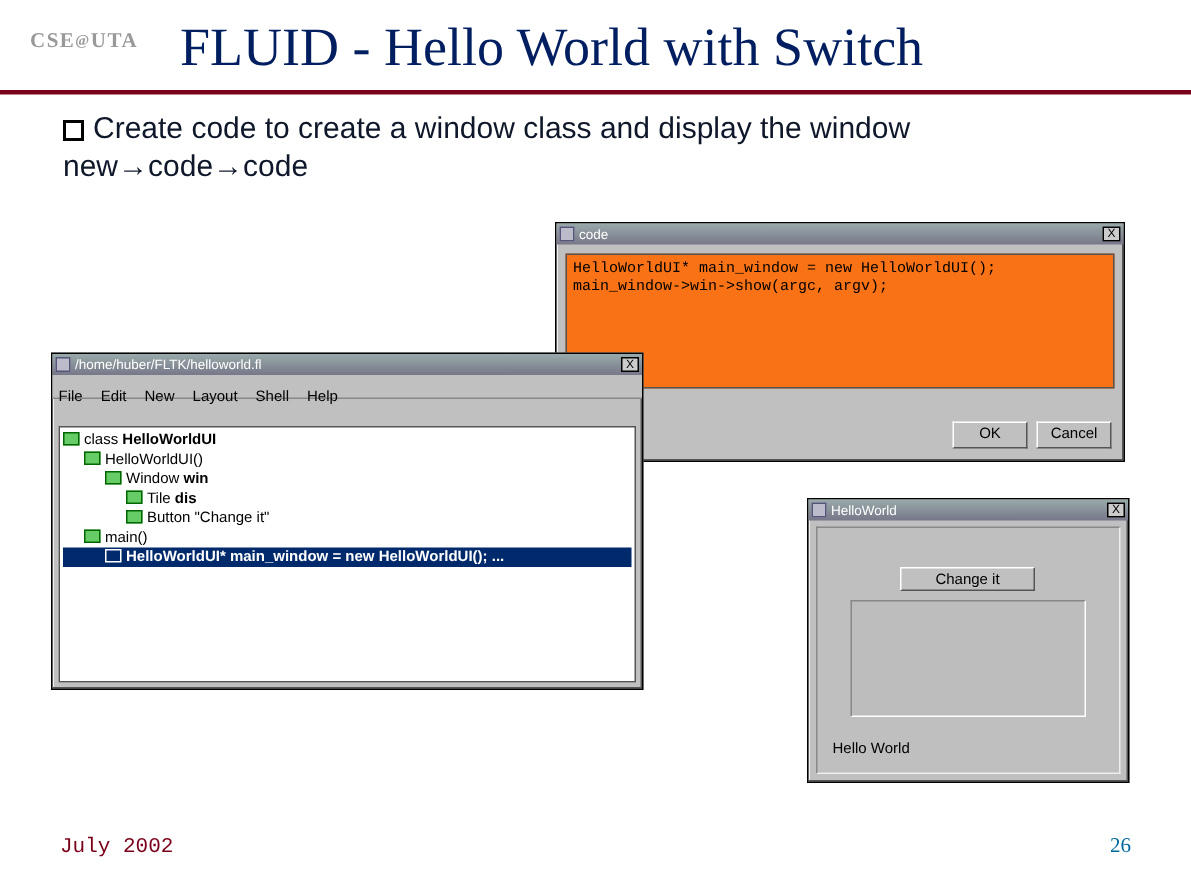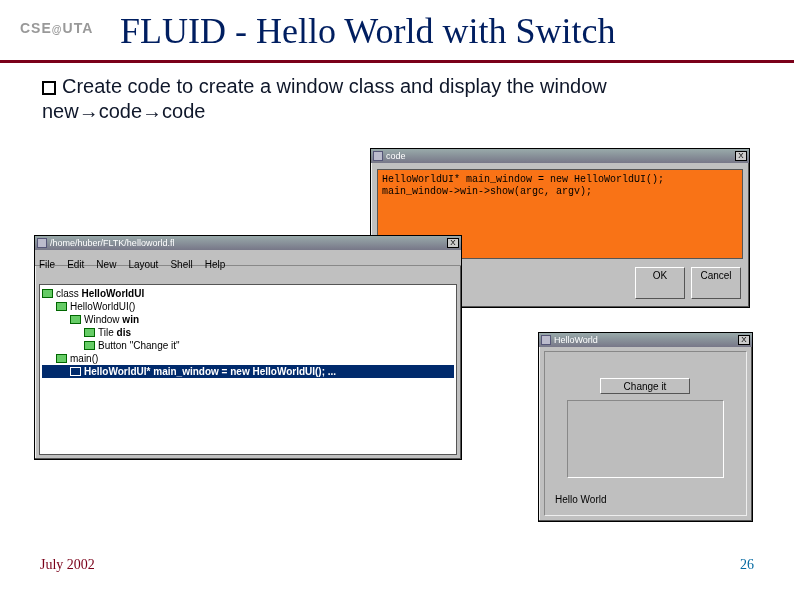--- a/index.html
+++ b/index.html
@@ -8,21 +8,21 @@
     height: 595px;
     background: #fff;
     font-family: Arial, Helvetica, sans-serif;
     position: relative;
     overflow: hidden;
   }
   .logo {
     position: absolute;
     left: 20px;
     top: 20px;
-    font-family: Liberation Sans, sans-serif;
+    font-family: Liberation Serif, serif;
     font-size: 14px;
     font-weight: bold;
     color: #999;
     letter-spacing: 1px;
   }
   .logo .at { font-size: 10px; vertical-align: middle; }
   .title {
     position: absolute;
     left: 120px;
     top: 10px;
@@ -55,21 +55,21 @@
     height: 14px;
     border: 2px solid #000;
     margin-right: 6px;
     vertical-align: -2px;
   }
   .arrow { font-style: normal; }
   .footer-date {
     position: absolute;
     left: 40px;
     bottom: 22px;
-    font-family: Liberation Serif, serif;
+    font-family: Liberation Mono, monospace;
     font-size: 14px;
     color: #7a0019;
   }
   .footer-page {
     position: absolute;
     right: 40px;
     bottom: 22px;
     font-family: "Times New Roman", serif;
     font-size: 14px;
     color: #0369a1;
@@ -111,30 +111,30 @@
   #code-win .textarea {
     position: absolute; left: 6px; top: 20px; right: 6px; height: 90px;
     background: #f97316; border: 1px solid #555; padding: 4px;
     font-family: "Courier New", monospace; font-size: 10px;
     line-height: 12px; white-space: pre; overflow: hidden;
   }
   #code-win .btn-row {
     position: absolute; right: 8px; bottom: 8px; display: flex; gap: 6px;
   }
   .btn3d {
-    min-width: 50px; height: 32px;
+    min-width: 50px; height: 18px;
     background: #c0c0c0;
     border-top: 1px solid #fff; border-left: 1px solid #fff;
     border-right: 1px solid #555; border-bottom: 1px solid #555;
     font-size: 10px; text-align: center; line-height: 16px;
     cursor: pointer;
   }
 
   
-  #fluid-win { left: 34px; top: 235px; width: 428px; height: 225px; }
+  #fluid-win { left: 34px; top: 235px; width: 395px; height: 225px; }
   #fluid-win .menubar {
     height: 16px; background: #c0c0c0;
     border-bottom: 1px solid #888;
     padding-left: 4px;
     display: flex; gap: 12px; align-items: center;
     font-size: 10px;
   }
   #fluid-win .menubar span { cursor: pointer; margin-top: 14px; }
   #fluid-win .tree {
     position: absolute; left: 4px; top: 32px; right: 4px; bottom: 4px;

